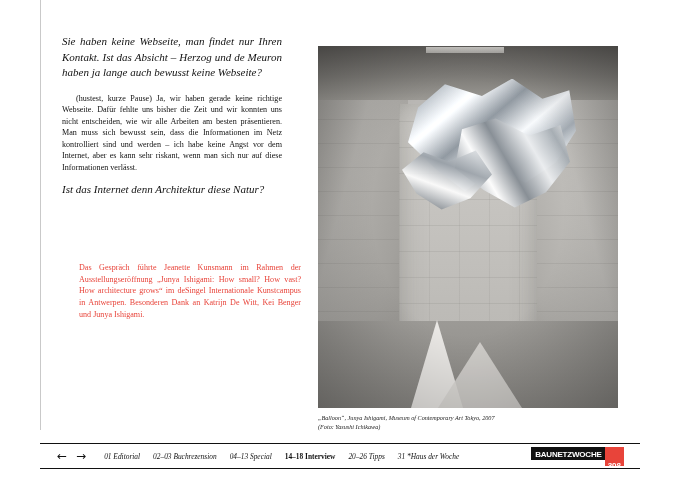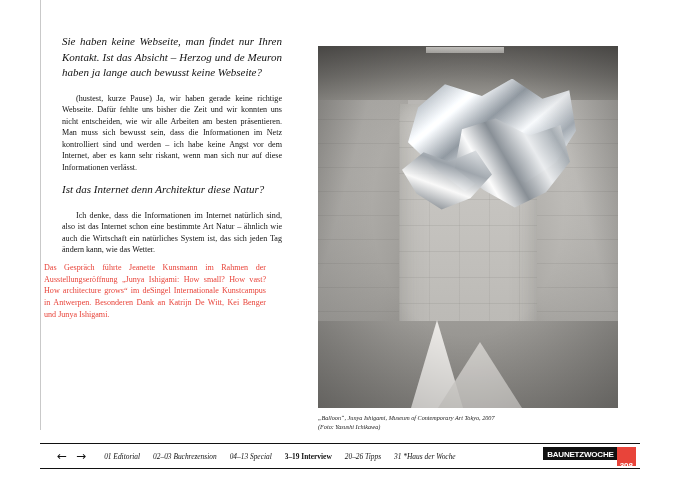--- a/index.html
+++ b/index.html
@@ -56,21 +56,21 @@
     color: #111;
     margin: 12px 0 9px 0;
     text-indent: 14px;
     text-align: justify;
   }
 
   .a.last { margin-bottom: 0; }
 
   .credit {
     position: absolute;
-    left: 44px;
+    left: 79px;
     top: 262px;
     width: 222px;
     font-size: 8.1px;
     line-height: 1.45;
     color: #e8443a;
     text-align: justify;
   }
 
   
   .figure {
@@ -257,21 +257,21 @@
     font-style: italic;
     color: #111;
   }
   .toc-item.current {
     font-weight: bold;
     font-style: normal;
   }
 
   .brand {
     position: absolute;
-    right: 4px;
+    right: 16px;
     top: 3px;
     display: flex;
     align-items: stretch;
     height: 13px;
   }
   .brand-name {
     background: #111;
     color: #fff;
     font-family: "Liberation Sans", sans-serif;
     font-weight: bold;
@@ -296,21 +296,20 @@
 <body>
 
 <div class="page">
 
   <div class="gutter-rule"></div>
 
   <div class="text-col">
     <p class="q">Sie haben keine Webseite, man findet nur Ihren Kontakt. Ist das Absicht – Herzog und de Meuron haben ja lange auch bewusst keine Webseite?</p>
     <p class="a">(hustest, kurze Pause) Ja, wir haben gerade keine richtige Webseite. Dafür fehlte uns bisher die Zeit und wir konnten uns nicht entscheiden, wie wir alle Arbeiten am besten präsentieren. Man muss sich bewusst sein, dass die Informationen im Netz kontrolliert sind und werden – ich habe keine Angst vor dem Internet, aber es kann sehr riskant, wenn man sich nur auf diese Informationen verlässt.</p>
     <p class="q">Ist das Internet denn Architektur diese Natur?</p>
-    <p class="a last">Ich denke, dass die Informationen im Internet natürlich sind, also ist das Internet schon eine bestimmte Art Natur – ähnlich wie auch die Wirtschaft ein natürliches System ist, das sich jeden Tag ändern kann, wie das Wetter.</p>
   </div>
 
   <div class="credit">Das Gespräch führte Jeanette Kunsmann im Rahmen der Ausstellungseröffnung „Junya Ishigami: How small? How vast? How architecture grows“ im deSingel Internationale Kunstcampus in Antwerpen. Besonderen Dank an Katrijn De Witt, Kei Benger und Junya Ishigami.</div>
 
   <div class="figure">
     <div class="photo">
       <div class="wall-left"></div>
       <div class="wall-right"></div>
       <div class="wall-back"></div>
       <div class="ceiling">
@@ -338,21 +337,21 @@
   <div class="footer">
     <div class="arrows">
       <span class="arrow">←</span>
       <span class="arrow">→</span>
     </div>
 
     <div class="toc">
       <span class="toc-item">01 Editorial</span>
       <span class="toc-item">02–03 Buchrezension</span>
       <span class="toc-item">04–13 Special</span>
-      <span class="toc-item current">3–19 Interview</span>
+      <span class="toc-item current">14–18 Interview</span>
       <span class="toc-item">20–26 Tipps</span>
       <span class="toc-item">31 *Haus der Woche</span>
     </div>
 
     <div class="brand">
       <span class="brand-name">BAUNETZWOCHE</span>
       <span class="brand-num">308</span>
     </div>
   </div>
 

